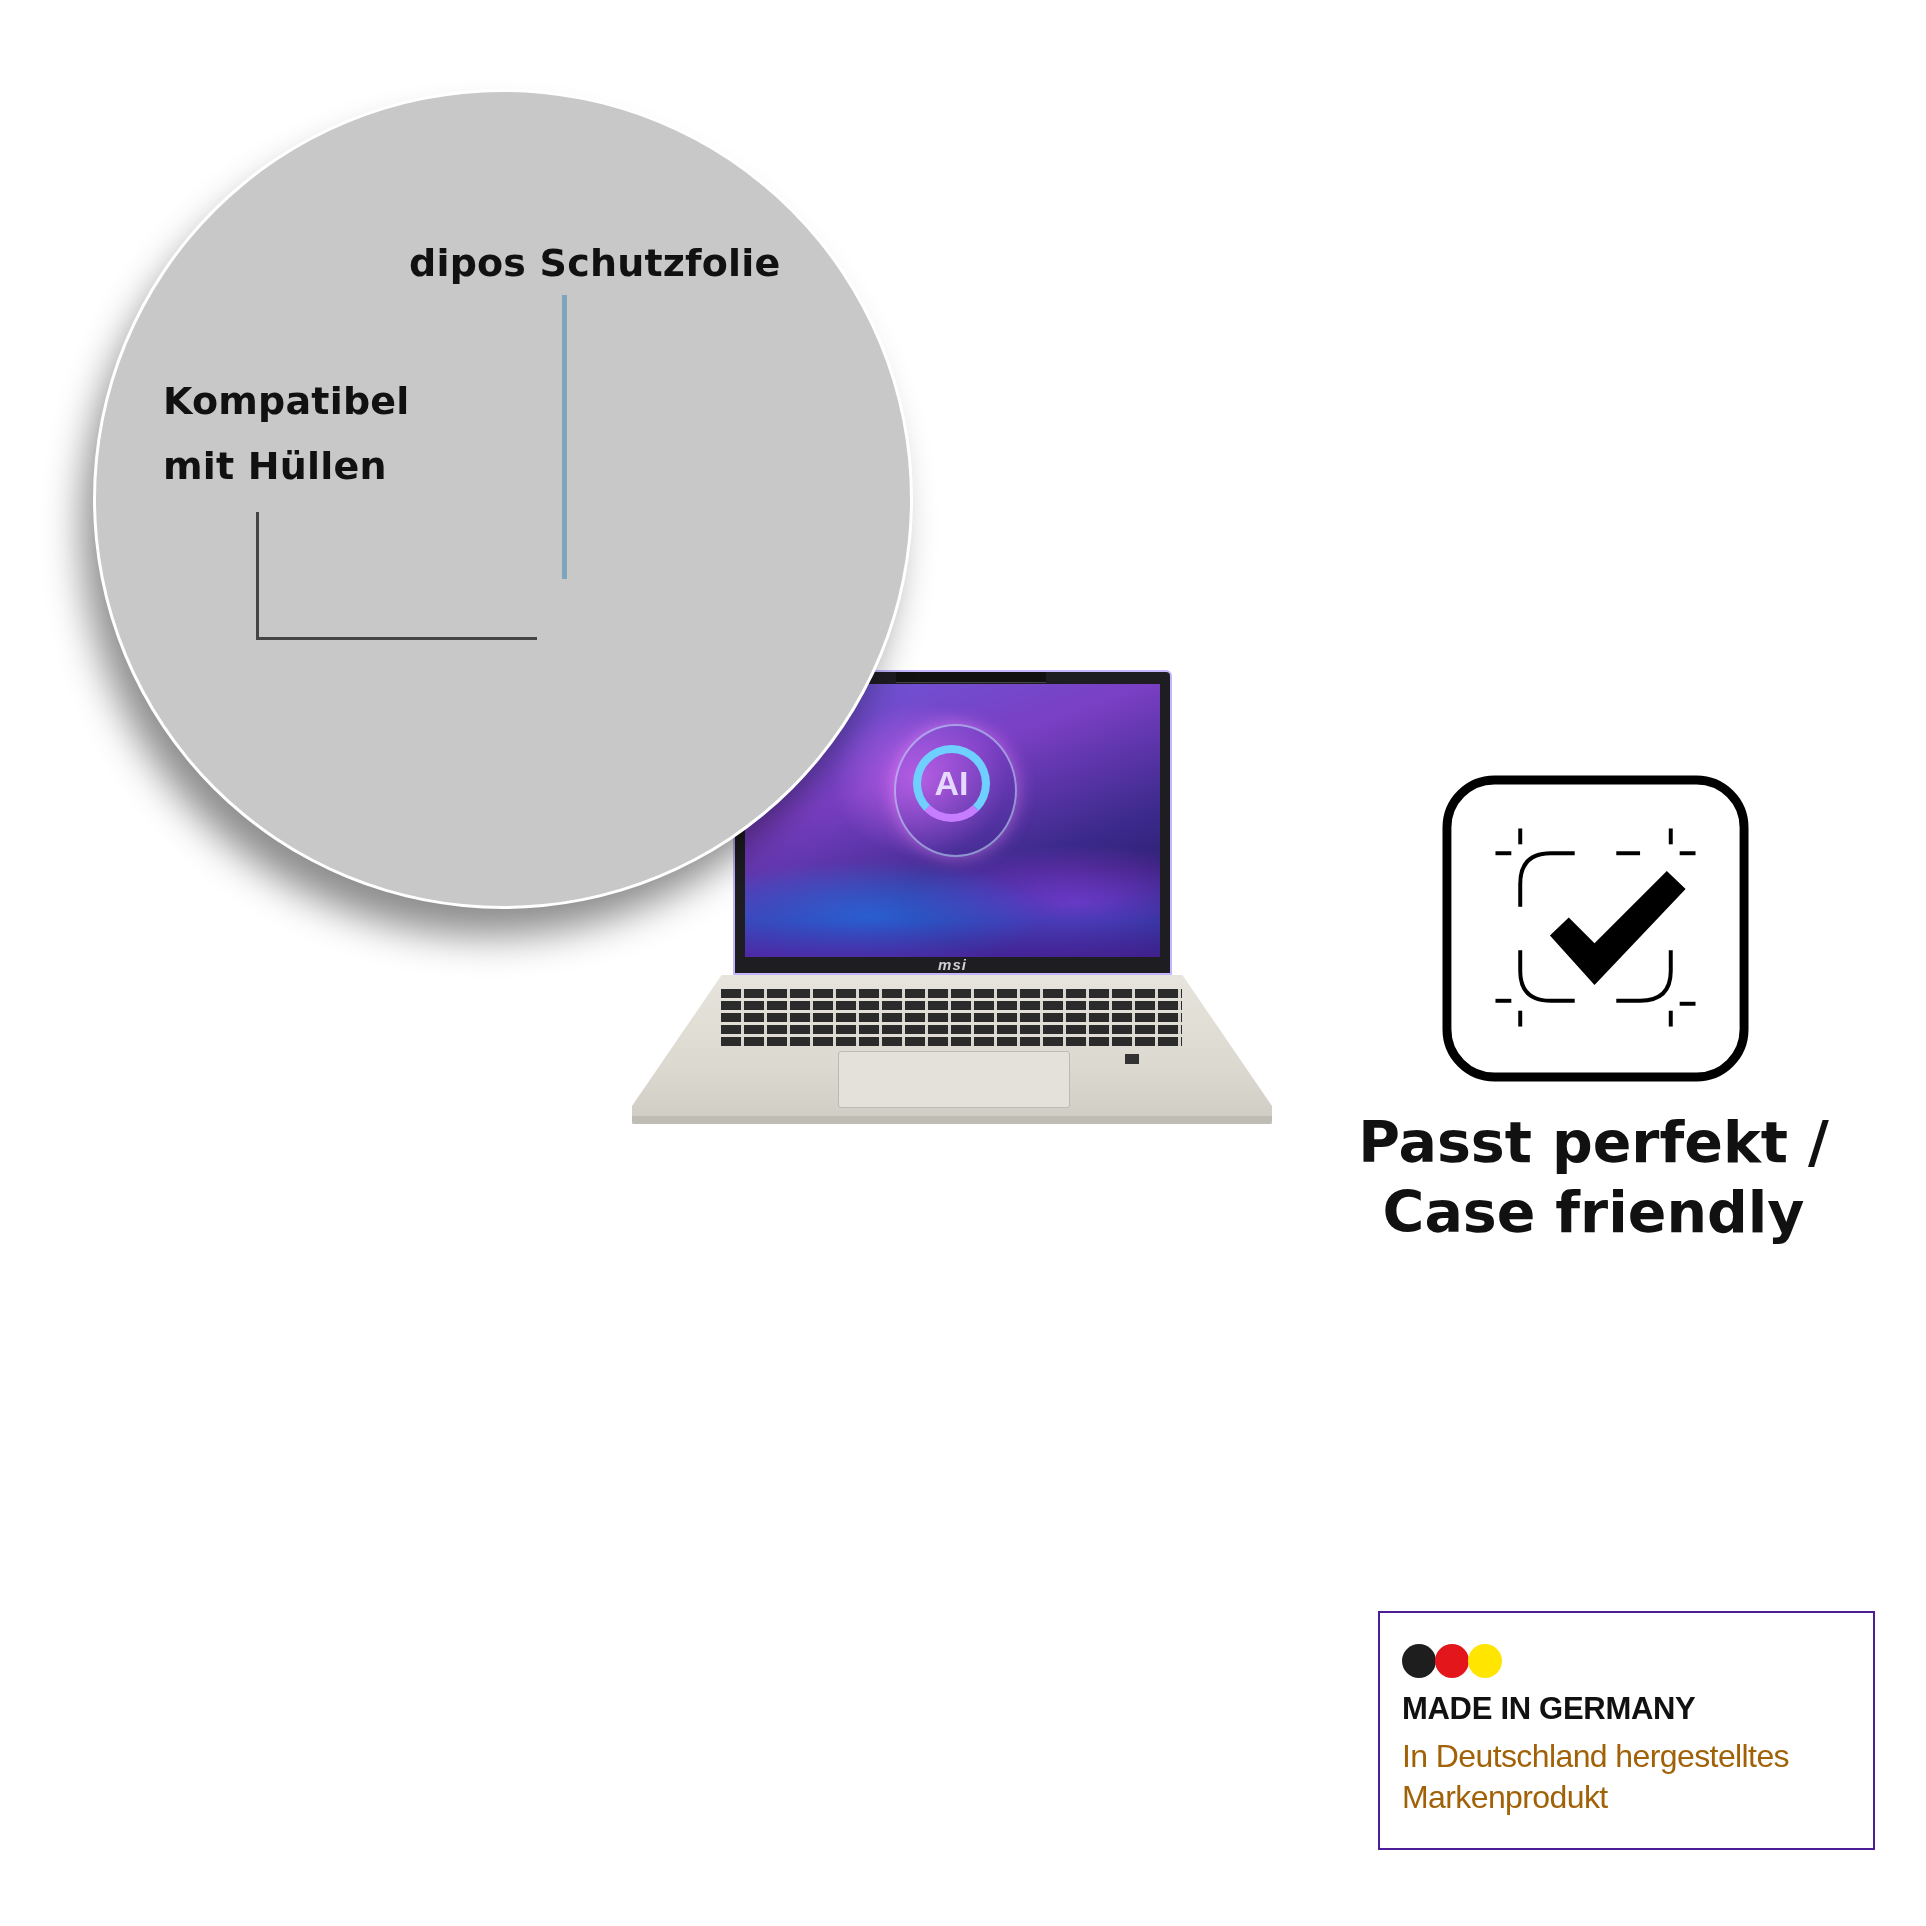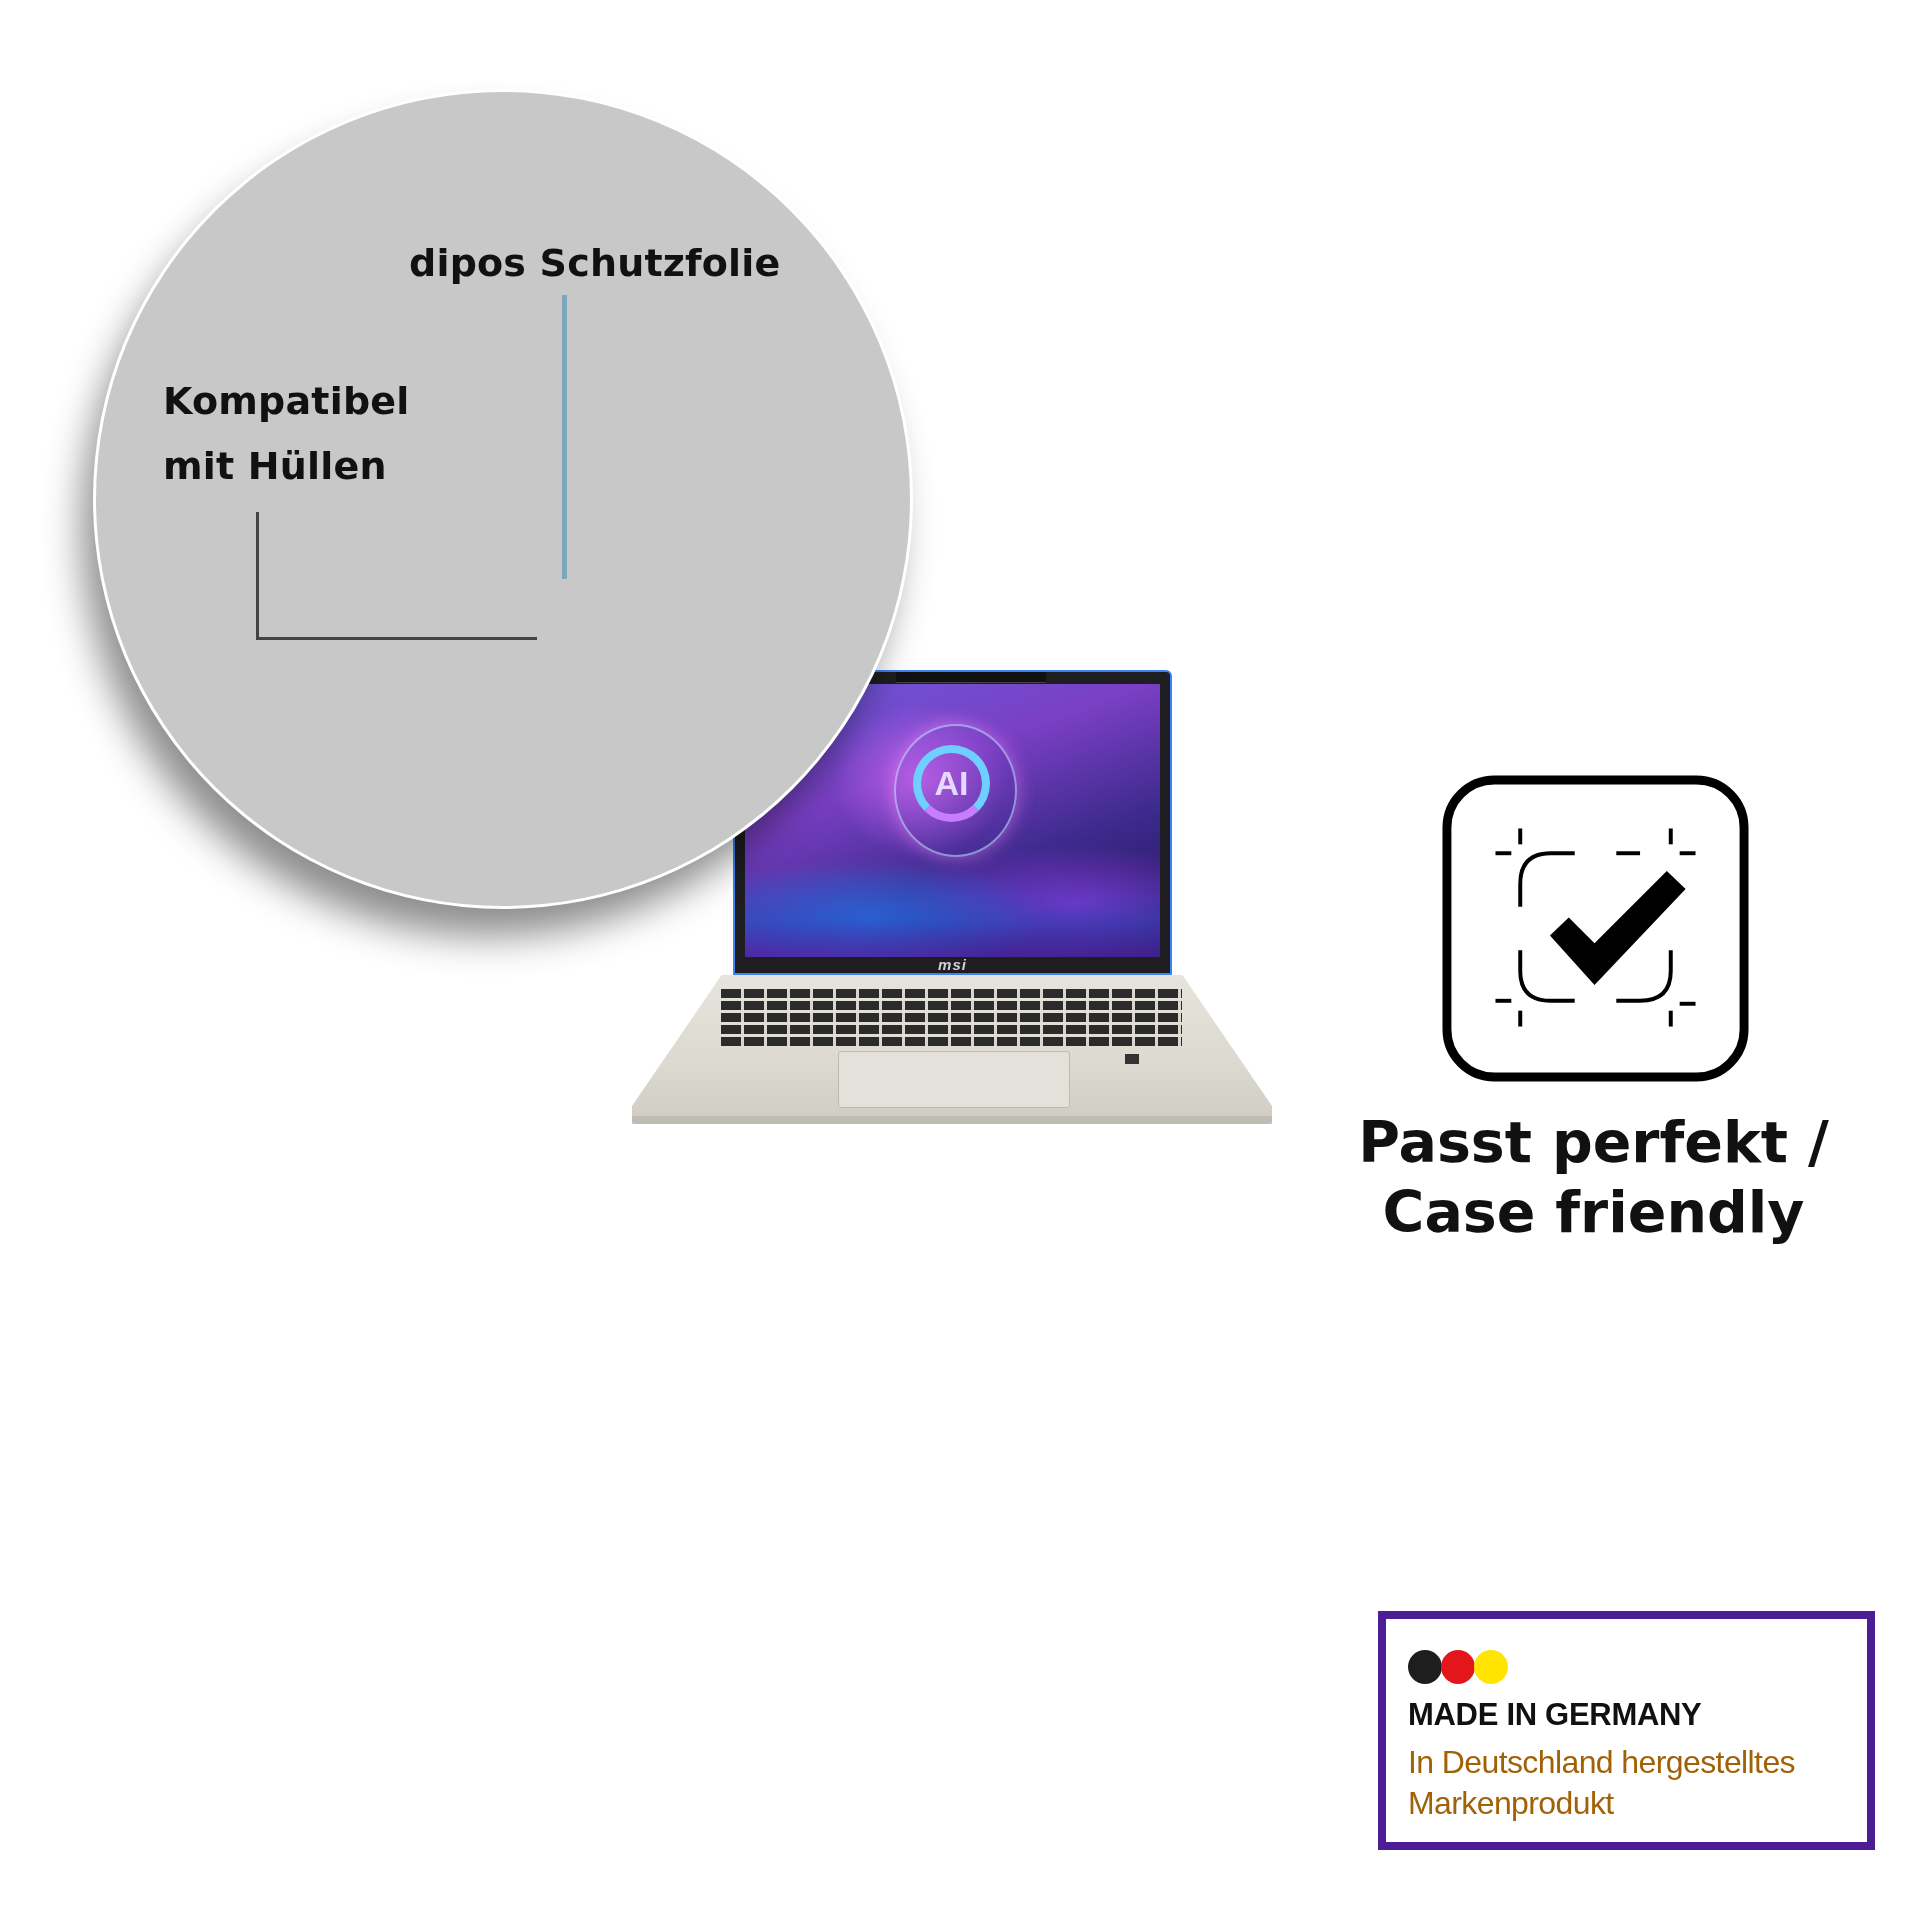--- a/index.html
+++ b/index.html
@@ -18,21 +18,21 @@
   .label-film { left: 313px; top: 139px; }
   .label-compat { left: 67px; top: 277px; }
   .line-blue { position: absolute; left: 466px; top: 203px; width: 5px; height: 284px; background: #7ba6bb; }
   .line-l-v { position: absolute; left: 160px; top: 420px; width: 3px; height: 128px; background: #444; }
   .line-l-h { position: absolute; left: 160px; top: 545px; width: 281px; height: 3px; background: #444; }
 
   
   .laptop { position: absolute; left: 624px; top: 670px; width: 653px; height: 457px; z-index: 0; }
   .lid {
     position: absolute; left: 109px; top: 0; width: 439px; height: 305px;
-    background: #1d1d22; border-radius: 6px 6px 0 0; border: 2px solid #3b82f6; box-sizing: border-box;
+    background: #1d1d22; border-radius: 6px 6px 0 0; border: 2px solid #c4b5fd; box-sizing: border-box;
   }
   .notch { position: absolute; left: 161px; top: 0; width: 150px; height: 10px; background: #111; border-bottom: 1px solid #444; }
   .screen {
     position: absolute; left: 10px; top: 12px; right: 10px; height: 273px; overflow: hidden;
     background:
       radial-gradient(ellipse 30% 40% at 42% 35%, rgba(230,120,255,0.55), rgba(0,0,0,0) 70%),
       radial-gradient(ellipse 60% 30% at 30% 85%, rgba(40,140,255,0.55), rgba(0,0,0,0) 70%),
       radial-gradient(ellipse 60% 30% at 80% 80%, rgba(190,60,255,0.55), rgba(0,0,0,0) 70%),
       linear-gradient(160deg, #6a5ad8 0%, #7a3fc4 35%, #3c2a8c 65%, #1d1554 100%);
   }
@@ -70,21 +70,21 @@
   
   .feature-icon { position: absolute; left: 1442px; top: 775px; width: 307px; height: 307px; }
   .feature-text {
     position: absolute; left: 1356px; top: 1107px; width: 475px; text-align: center;
     font-size: 57px; line-height: 70px; color: #111; font-weight: 700;
   }
 
   
   .badge {
     position: absolute; left: 1378px; top: 1611px; width: 497px; height: 239px;
-    border: 8px solid #4c1d95; box-sizing: border-box; background: #fff;
+    border: 2px solid #4c1d95; box-sizing: border-box; background: #fff;
     font-family: "Liberation Sans", sans-serif;
   }
   .dots { position: absolute; left: 22px; top: 31px; height: 34px; display: flex; }
   .dot { width: 34px; height: 34px; border-radius: 50%; margin-right: 5px; }
   .badge-title { position: absolute; left: 22px; top: 78px; font-weight: 700; font-size: 31px; color: #111; white-space: nowrap; letter-spacing: -0.3px; }
   .badge-sub { position: absolute; left: 22px; top: 123px; font-size: 32px; line-height: 41px; color: #a16207; white-space: nowrap; letter-spacing: -0.6px; }
 </style>
 </head>
 <body>
 

